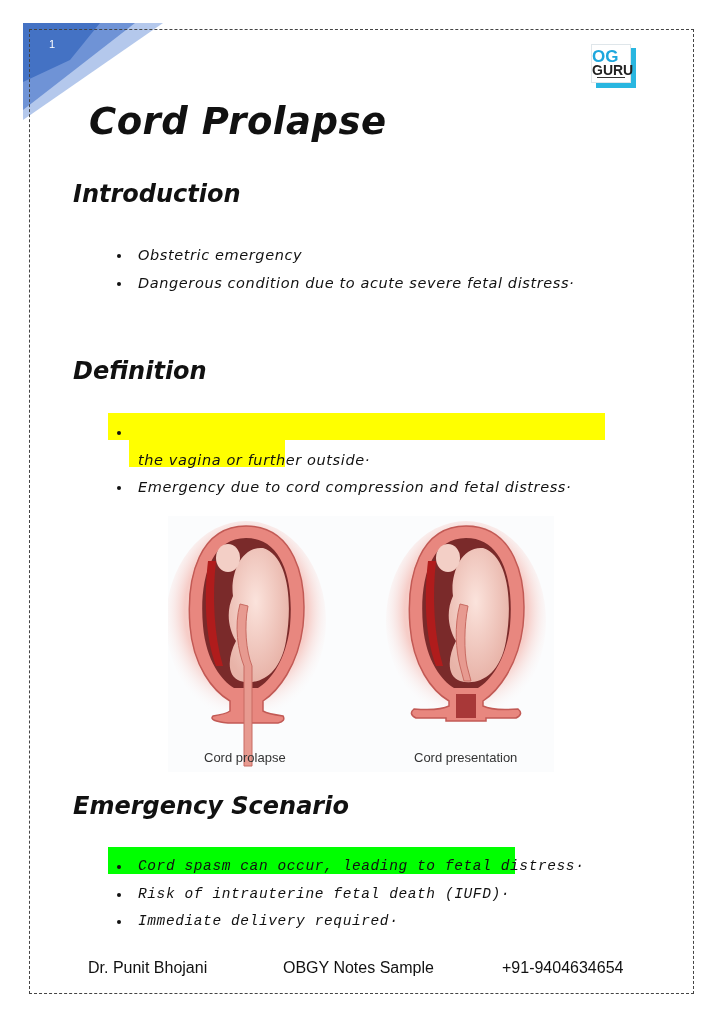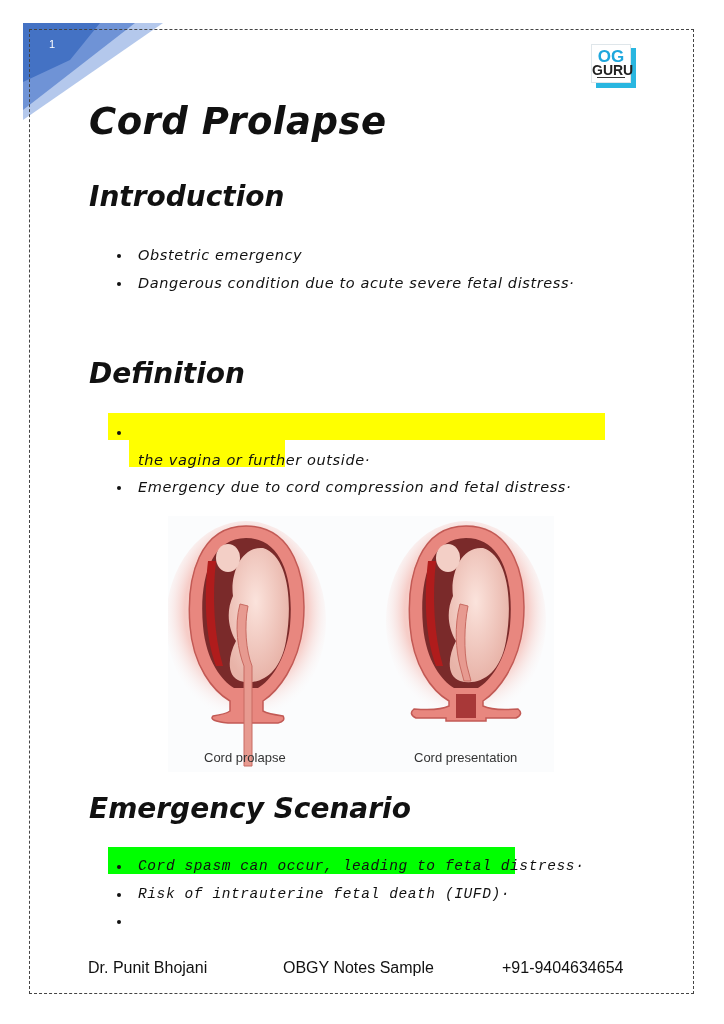--- a/index.html
+++ b/index.html
@@ -2,27 +2,27 @@
 <html><head>
   <meta charset="utf-8">
   <style>
     html, body { margin: 0; padding: 0; background: #ffffff; }
     body { width: 724px; height: 1024px; position: relative; overflow: hidden; font-family: "DejaVu Sans", sans-serif; }
     .page-border { position: absolute; left: 29px; top: 29px; width: 665px; height: 965px; border: 1px dashed #444; box-sizing: border-box; }
     .corner { position: absolute; left: 0; top: 0; width: 170px; height: 130px; }
     .page-num { position: absolute; left: 49px; top: 38px; font-size: 11px; color: #ffffff; font-family: "Liberation Sans", sans-serif; }
     .logo { position: absolute; left: 591px; top: 44px; width: 46px; height: 44px; }
     .logo-shadow { position: absolute; left: 5px; top: 4px; width: 40px; height: 40px; background: #29b6e0; }
-    .logo-box { position: absolute; left: 0; top: 0; width: 40px; height: 39px; background: #ffffff; border: 1px solid #dfe6ea; box-sizing: border-box; text-align: center; }
+    .logo-box { position: absolute; left: 0; top: 0; width: 40px; height: 39px; background: #ffffff; border: 1px solid #dfe6ea; box-sizing: border-box; }
     .logo-og { font-family: "Liberation Sans", sans-serif; font-weight: bold; color: #1ea7dd; font-size: 17px; line-height: 17px; margin-top: 3px; letter-spacing: 0px; }
     .logo-guru { font-family: "Liberation Sans", sans-serif; font-weight: bold; color: #222; font-size: 14px; line-height: 10px; letter-spacing: 0px; }
     .logo-line { width: 28px; height: 1px; background: #333; margin: 2px auto 0; }
     .hand { font-family: "DejaVu Sans", sans-serif; font-style: italic; color: #111; }
     .title { position: absolute; left: 89px; top: 100px; font-size: 37px; font-weight: bold; letter-spacing: 0.5px; }
-    .h2 { position: absolute; left: 89px; font-size: 28px; font-weight: bold; }
+    .h2 { position: absolute; left: 73px; font-size: 24px; font-weight: bold; }
     ul.bl { position: absolute; left: 105px; margin: 6px; padding: 0; list-style: none; width: 510px; }
     ul.bl li { position: relative; padding-left: 27px; font-size: 14.5px; line-height: 27.5px; letter-spacing: 0.6px; }
     ul.bl li .dot { position: absolute; left: 6px; top: 12px; width: 4px; height: 4px; background: #111; border-radius: 50%; }
     .hl-yellow { background: #ffff00; }
     .hl-green { background: #00ff00; }
     .hl-block { position: absolute; }
     .figure { position: absolute; left: 168px; top: 516px; width: 386px; height: 256px; background: #fbfcfd; }
     .fig-label { position: absolute; font-family: "Liberation Sans", sans-serif; font-size: 13px; color: #333; }
     .footer { position: absolute; top: 959px; font-family: Liberation Sans, sans-serif; font-size: 16px; color: #111; }
   </style>
@@ -95,18 +95,18 @@
   </svg>
   <div class="fig-label" style="left:36px; top:234px;">Cord prolapse</div>
   <div class="fig-label" style="left:246px; top:234px;">Cord presentation</div>
 </div>
 
 <div class="h2 hand" style="top:792px;">Emergency Scenario</div>
 <div class="hl-block hl-green" style="left:108px; top:847px; width:407px; height:27px;"></div>
 <ul class="bl hand" style="top:847px;font-family:Liberation Mono, monospace;">
   <li><span class="dot"></span><span>Cord spasm can occur, leading to fetal distress·</span></li>
   <li><span class="dot"></span><span>Risk of intrauterine fetal death (IUFD)·</span></li>
-  <li><span class="dot"></span></li>
+  <li><span class="dot"></span><span>Immediate delivery required·</span></li>
 </ul>
 
 <div class="footer" style="left:88px;">Dr. Punit Bhojani</div>
 <div class="footer" style="left:283px;">OBGY Notes Sample</div>
 <div class="footer" style="left:502px;text-align:center;">+91-9404634654</div>
 
 </body></html>

